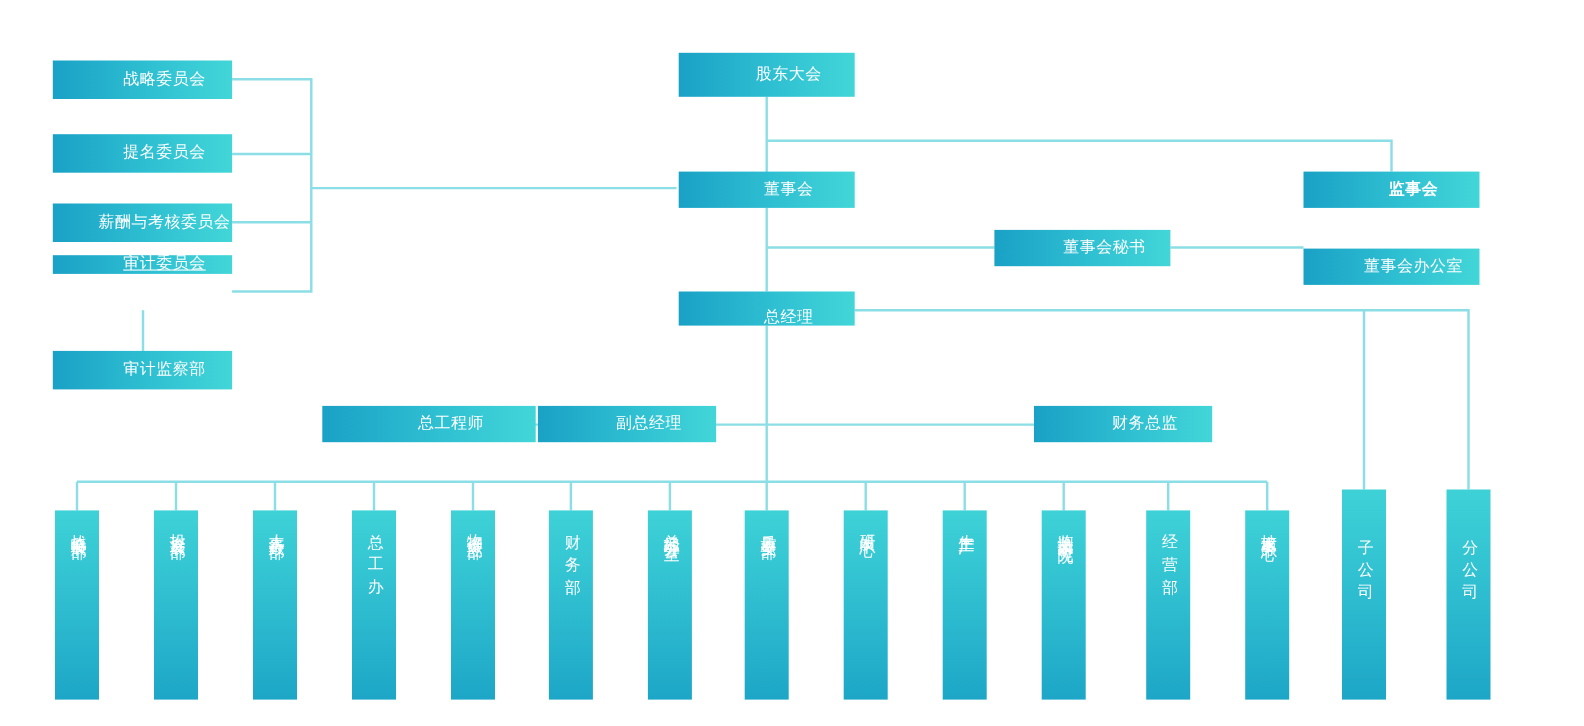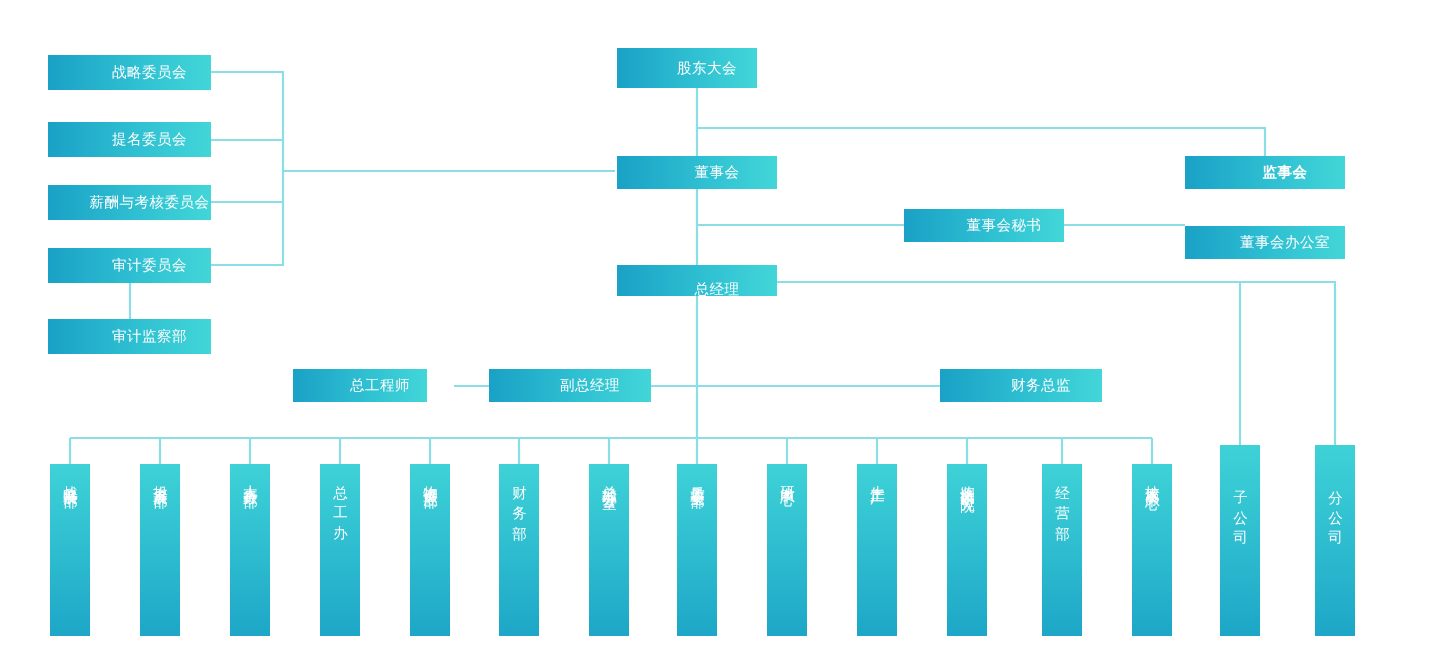--- a/index.html
+++ b/index.html
@@ -91,21 +91,21 @@
       <path d="M609,438 L609,464"></path>
       <path d="M697,438 L697,464"></path>
       <path d="M787,438 L787,464"></path>
       <path d="M877,438 L877,464"></path>
       <path d="M967,438 L967,464"></path>
       <path d="M1062,438 L1062,464"></path>
       <path d="M1152,438 L1152,464"></path>
     </g>
   </svg>
 
-  <div class="node h" style="left:617px;top:48px;width:140px;height:40px;">
+  <div class="node h" style="left:617px;top:48px;width:160px;height:40px;">
     <span>股东大会</span>
   </div>
 
   <div class="node h" style="left:617px;top:156px;width:160px;height:33px;">
     <span>董事会</span>
   </div>
 
   <div class="node h" style="left:1185px;top:156px;width:160px;height:33px;font-weight:bold;">
     <span>监事会</span>
   </div>
@@ -124,28 +124,28 @@
 
   <div class="node h" style="left:48px;top:55px;width:163px;height:35px;">
     <span>战略委员会</span>
   </div>
   <div class="node h" style="left:48px;top:122px;width:163px;height:35px;">
     <span>提名委员会</span>
   </div>
   <div class="node h" style="left:48px;top:185px;width:163px;height:35px;">
     <span>薪酬与考核委员会</span>
   </div>
-  <div class="node h" style="left:48px;top:248px;width:163px;height:35px;">
+  <div class="node h" style="left:48px;top:232px;width:163px;height:17px;text-decoration:underline;">
     <span>审计委员会</span>
   </div>
   <div class="node h" style="left:48px;top:319px;width:163px;height:35px;">
     <span>审计监察部</span>
   </div>
 
-  <div class="node h" style="left:293px;top:369px;width:134px;height:33px;">
+  <div class="node h" style="left:293px;top:369px;width:194px;height:33px;">
     <span>总工程师</span>
   </div>
   <div class="node h" style="left:489px;top:369px;width:162px;height:33px;">
     <span>副总经理</span>
   </div>
   <div class="node h" style="left:940px;top:369px;width:162px;height:33px;">
     <span>财务总监</span>
   </div>
 
   <div class="node v" style="left:50px;top:464px;width:40px;height:172px;">

